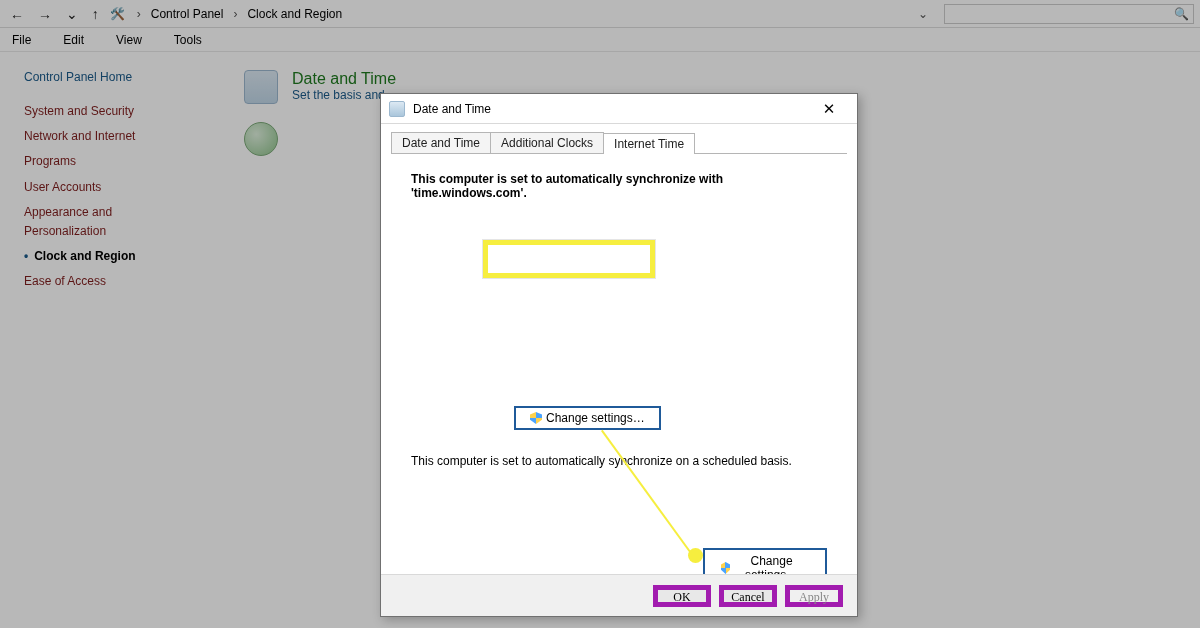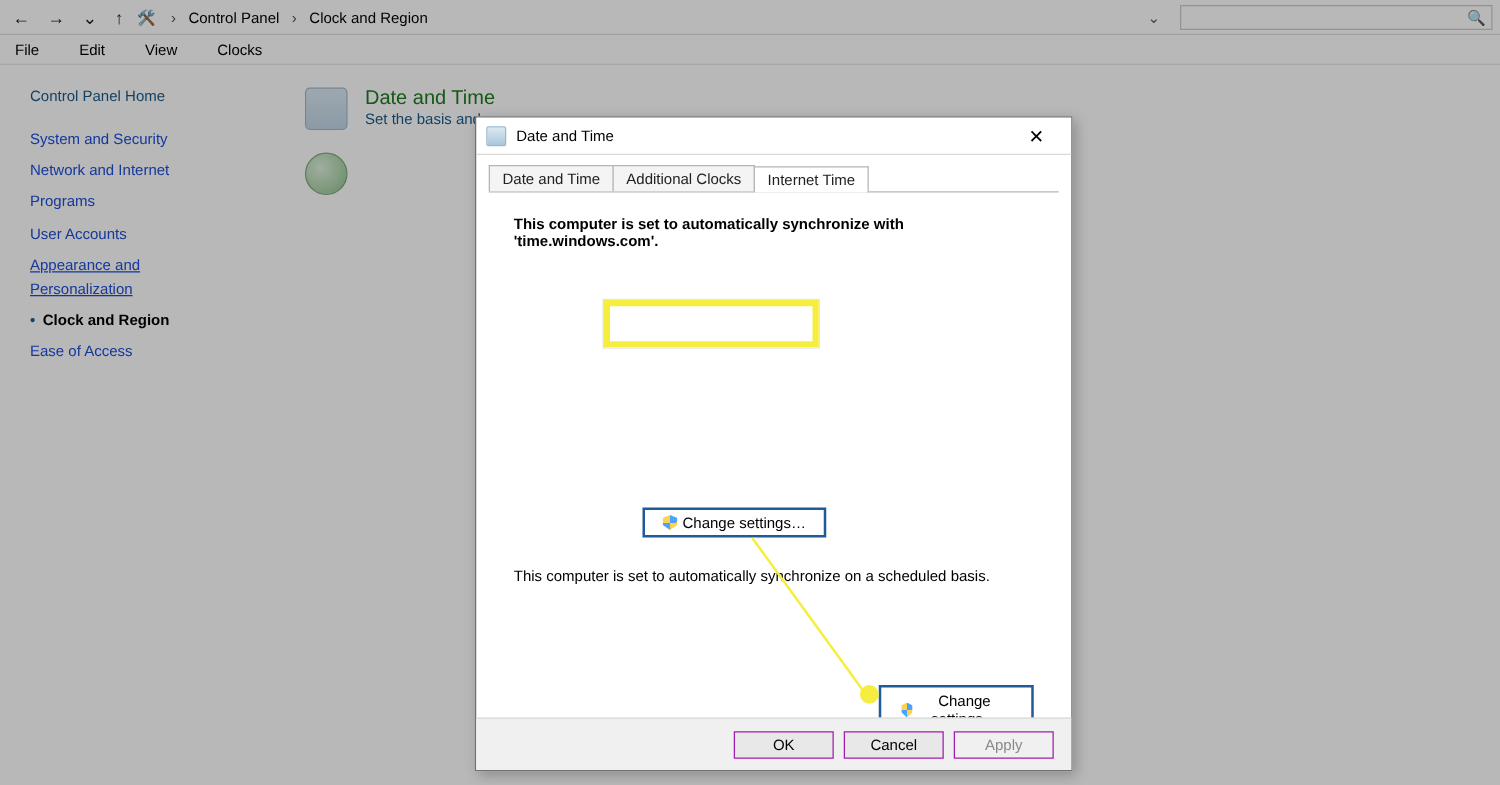--- a/index.html
+++ b/index.html
@@ -28,26 +28,26 @@
   .search-glyph { font-size:12px; color:#666; }
 
   .cp-menubar {
     height:24px; display:flex; align-items:center; gap:32px;
     padding:0 12px; font-size:12px; border-bottom:1px solid #e8e8e8;
   }
 
   .cp-body { display:flex; height:calc(100% - 52px); }
   .cp-sidebar { width:220px; padding:18px 0 0 24px; font-size:12px; }
   .cp-sidebar .home { color:#1a5a8a; margin-bottom:18px; }
-  .cp-sidebar .cat { color:#1d4ed8; margin:6px 0; line-height:1.6; cursor:pointer; }
+  .cp-sidebar .cat { color:#7f1d1d; margin:6px 0; line-height:1.6; cursor:pointer; }
   .cp-sidebar .cat.current { color:#000; font-weight:700; }
   .cp-sidebar .cat.current::before {
     content:"•"; color:#1a5a8a; margin-right:6px;
   }
-  .cp-sidebar .cat.wrap { max-width:150px;text-decoration:underline; }
+  .cp-sidebar .cat.wrap { max-width:150px; }
 
   .cp-content { flex:1; padding:18px 24px; }
   .cp-group { display:flex; gap:14px; margin-bottom:18px; }
   .cp-icon { width:34px; height:34px; border-radius:4px; display:flex; align-items:center; justify-content:center; }
   .ico-clock { background:linear-gradient(#dce9f3,#c0d6e7); border:1px solid #9cb8cf; }
   .ico-region { background:radial-gradient(circle at 35% 35%, #dff1de, #8ec28b); border:1px solid #7ba978; border-radius:50%; }
   .cp-title { font-size:16px; color:#1e7a1e; }
   .cp-sub  { font-size:12px; color:#1a5a8a; }
 
   
@@ -113,21 +113,21 @@
     position:absolute; width:15px; height:15px; border-radius:50%; background:#f6ee3f;
     z-index:26; pointer-events:none;
   }
 
   .dlg-footer {
     position:absolute; bottom:0; left:0; right:0; height:42px;
     background:#f0f0f0; border-top:1px solid #d9d9d9;
     display:flex; justify-content:flex-end; align-items:center; gap:8px; padding-right:14px;
   }
   .dlg-footer button {
-    width:80px; height:22px; font-size:12px; background:#e8e8e8; border:1px solid #a21caf;
+    width:58px; height:22px; font-size:12px; background:#e8e8e8; border:5px solid #a21caf;font-family:Liberation Serif, serif;
   }
   .dlg-footer button.disabled { color:#888; background:#f0f0f0; }
 
   .dlg-body-rel { position:relative; height:360px; }
 </style>
 </head>
 <body>
 
 <div class="cp-window">
 
@@ -145,21 +145,21 @@
     <span class="addr-dropdown">⌄</span>
     <div class="search-box">
       <span class="search-glyph">🔍</span>
     </div>
   </div>
 
   <div class="cp-menubar">
     <span>File</span>
     <span>Edit</span>
     <span>View</span>
-    <span>Clocks</span>
+    <span>Tools</span>
   </div>
 
   <div class="cp-body">
     <div class="cp-sidebar">
       <div class="home">Control Panel Home</div>
       <div class="cat">System and Security</div>
       <div class="cat">Network and Internet</div>
       <div class="cat">Programs</div>
       <div class="cat">User Accounts</div>
       <div class="cat wrap">Appearance and Personalization</div>

